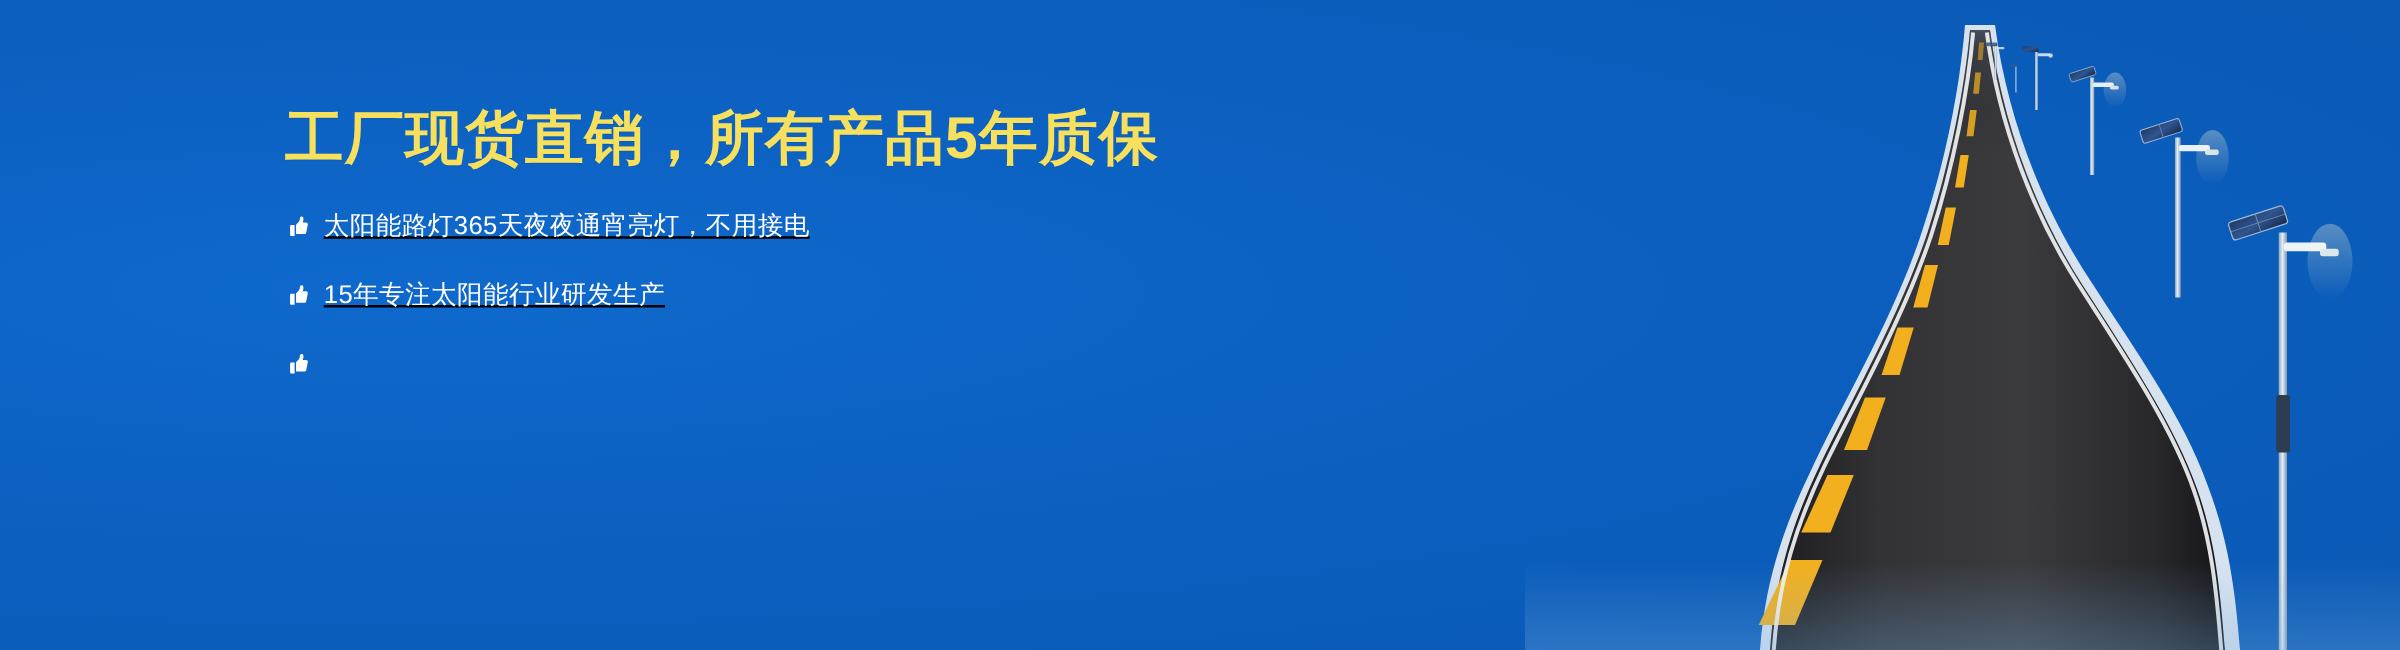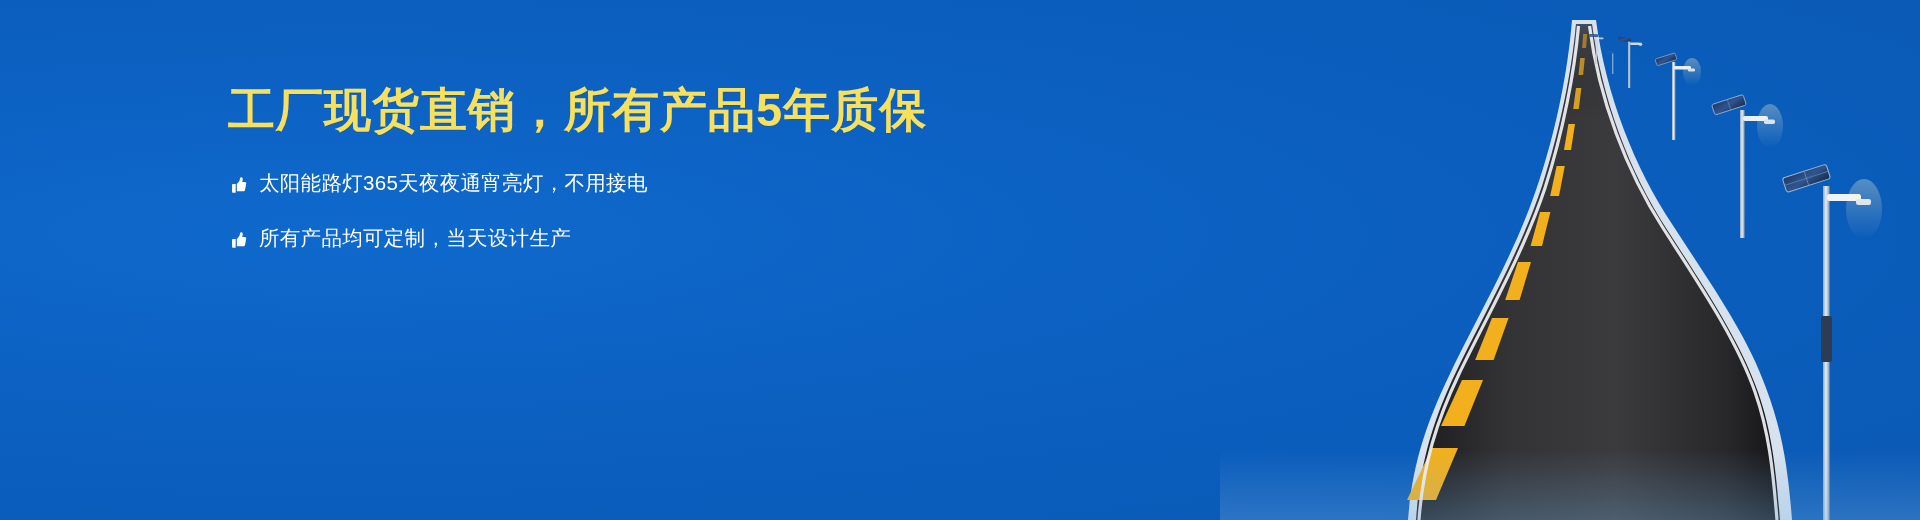--- a/index.html
+++ b/index.html
@@ -36,23 +36,23 @@
     letter-spacing:1px;
     white-space:nowrap;
     text-shadow:0 1px 0 rgba(0,0,0,.08);
   }
   .bullets {
     margin-top:37px;
     list-style:none;
   }
   .bullet {
     display:flex;
-    align-items:center;
     height:27px;
     margin-bottom:28px;
+    text-decoration:underline;
   }
   .bullet:last-child { margin-bottom:0; }
   .thumb-icon {
     width:20px; height:20px;
     flex:0 0 20px;
     margin-right:11px;
     position:relative;
     top:1px;
   }
   .thumb-icon svg { display:block; width:20px; height:20px; }
@@ -246,27 +246,35 @@
         <span class="thumb-icon">
           <svg viewBox="0 0 24 24" xmlns="http://www.w3.org/2000/svg">
             <path fill="#ffffff" d="M9.2 21.4H6.1c-.7 0-1.2-.5-1.2-1.2v-8.1c0-.7.5-1.2 1.2-1.2h3.1v10.5z"></path>
             <path fill="#ffffff" d="M10.6 10.5c1.5-1.1 3-2.8 3.5-4.4.3-1 .1-2.1.5-2.8.4-.8 1.6-1 2.3-.4.8.6.9 1.8.8 2.8-.1.9-.5 1.8-.8 2.7h3.4c1 0 1.8.9 1.6 1.9l-1.5 7.6c-.2.9-1 1.5-1.9 1.5h-7.9V10.5z"></path>
           </svg>
         </span>
         <span class="bullet-text">太阳能路灯365天夜夜通宵亮灯，不用接电</span>
       </li>
 
 
-
       <li class="bullet">
         <span class="thumb-icon">
           <svg viewBox="0 0 24 24" xmlns="http://www.w3.org/2000/svg">
             <path fill="#ffffff" d="M9.2 21.4H6.1c-.7 0-1.2-.5-1.2-1.2v-8.1c0-.7.5-1.2 1.2-1.2h3.1v10.5z"></path>
             <path fill="#ffffff" d="M10.6 10.5c1.5-1.1 3-2.8 3.5-4.4.3-1 .1-2.1.5-2.8.4-.8 1.6-1 2.3-.4.8.6.9 1.8.8 2.8-.1.9-.5 1.8-.8 2.7h3.4c1 0 1.8.9 1.6 1.9l-1.5 7.6c-.2.9-1 1.5-1.9 1.5h-7.9V10.5z"></path>
           </svg>
         </span>
-        <span class="bullet-text">所有产品均可定制，当天设计生产</span>
+        <span class="bullet-text">15年专注太阳能行业研发生产</span>
+      </li>
+
+      <li class="bullet">
+        <span class="thumb-icon">
+          <svg viewBox="0 0 24 24" xmlns="http://www.w3.org/2000/svg">
+            <path fill="#ffffff" d="M9.2 21.4H6.1c-.7 0-1.2-.5-1.2-1.2v-8.1c0-.7.5-1.2 1.2-1.2h3.1v10.5z"></path>
+            <path fill="#ffffff" d="M10.6 10.5c1.5-1.1 3-2.8 3.5-4.4.3-1 .1-2.1.5-2.8.4-.8 1.6-1 2.3-.4.8.6.9 1.8.8 2.8-.1.9-.5 1.8-.8 2.7h3.4c1 0 1.8.9 1.6 1.9l-1.5 7.6c-.2.9-1 1.5-1.9 1.5h-7.9V10.5z"></path>
+          </svg>
+        </span>
       </li>
 
     </ul>
   </div>
 
 </div>
 
 </body></html>

